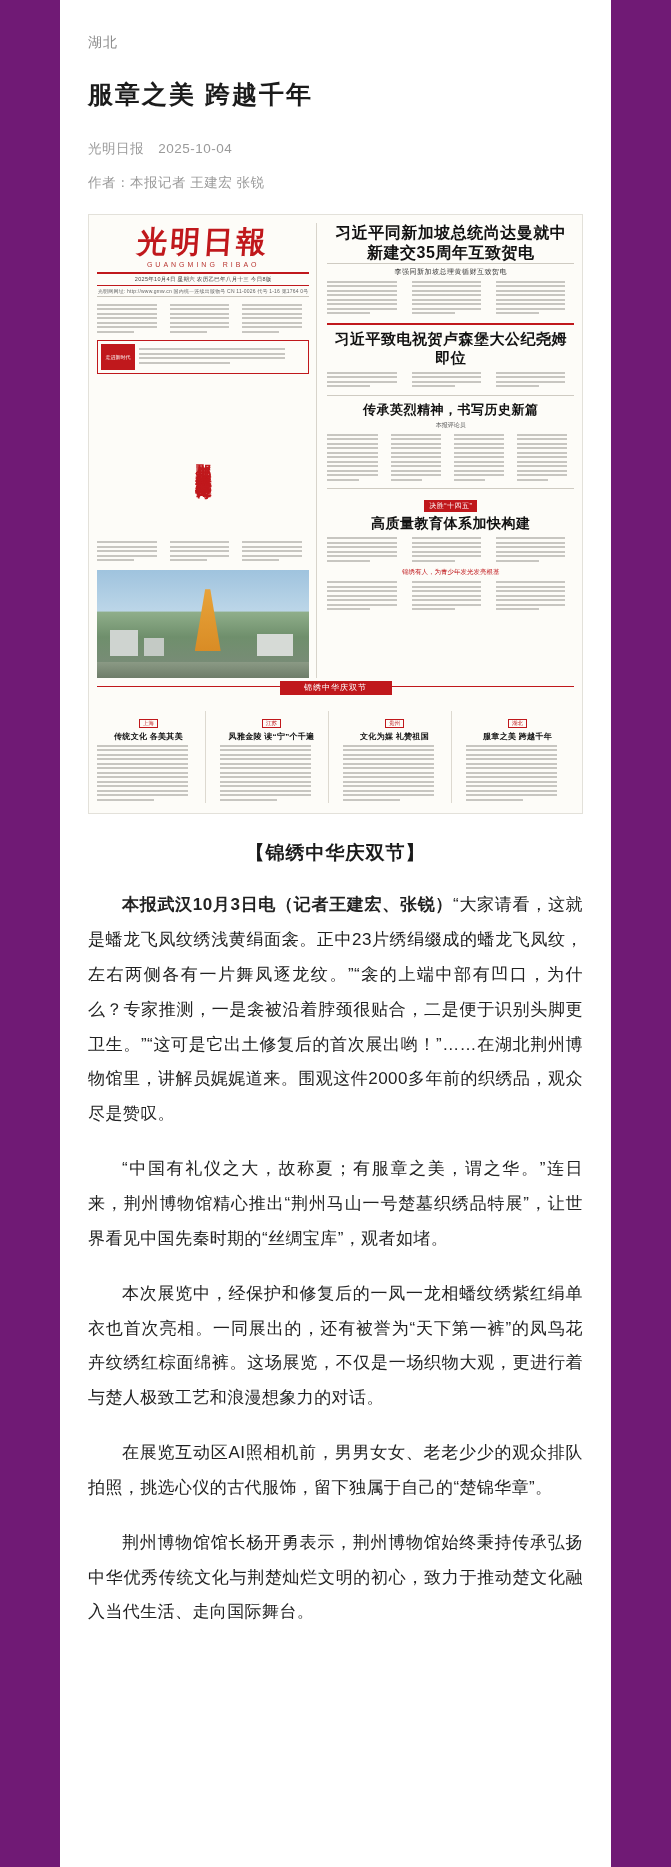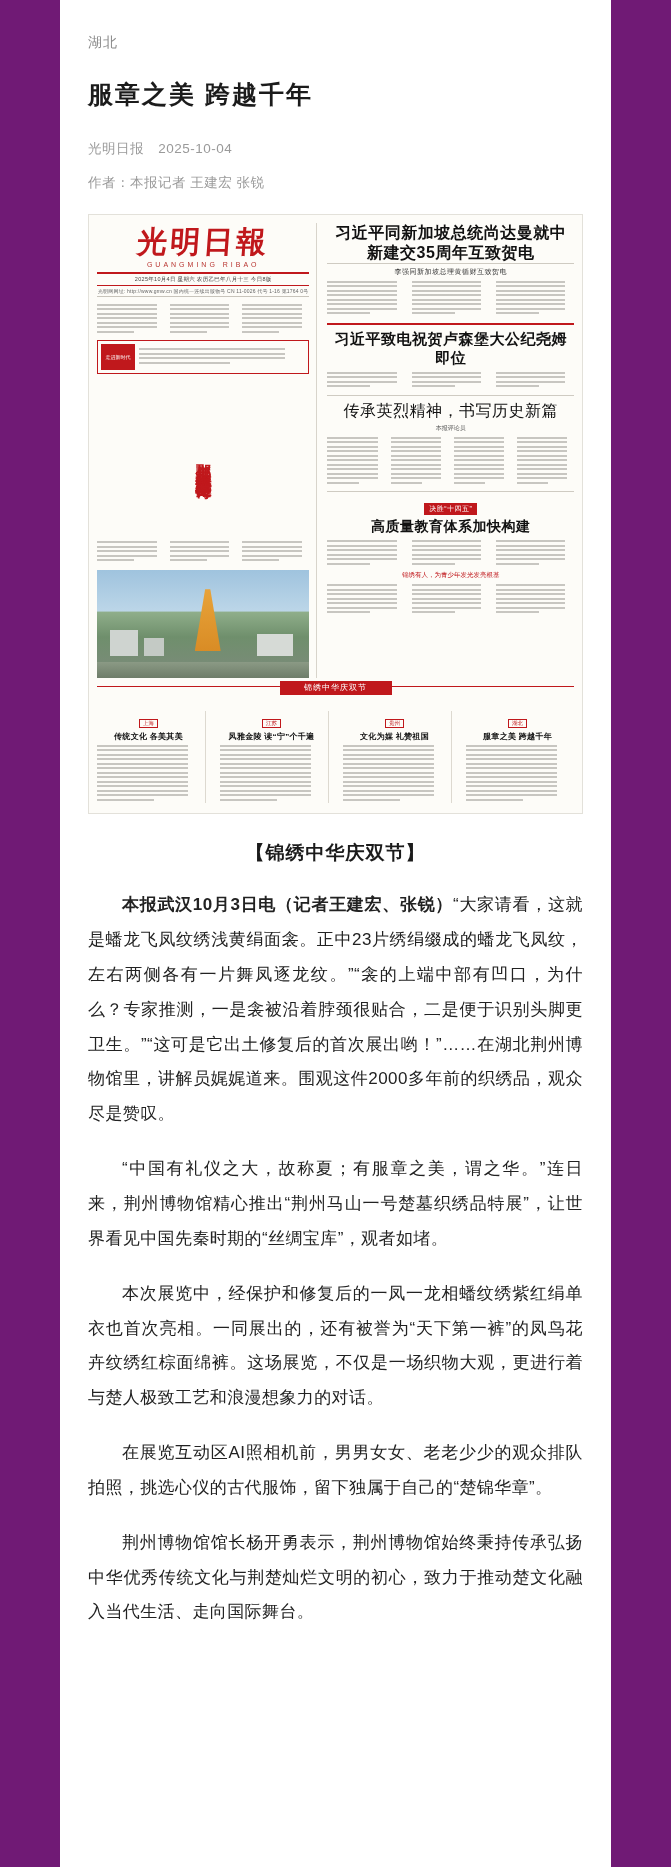--- a/index.html
+++ b/index.html
@@ -217,22 +217,22 @@
   .hr-red { border-top: 2px solid #c0181c; margin: 6px 0 5px 0; }
   .hr-thin { border-top: 1px solid #cfcbc2; margin: 5px 0; }
   .head2 {
     font-size: 15px;
     font-weight: 700;
     text-align: center;
     color: #111;
     letter-spacing: 0.5px;
   }
   .head3 {
-    font-size: 16px;
-    font-weight: 400;
+    font-size: 13px;
+    font-weight: 700;
     text-align: center;
     color: #111;
     letter-spacing: 0.5px;
   }
   .head3-sub {
     font-size: 6px; color:#555; text-align:center; margin: 2px 0 3px 0;
   }
   .redtag {
     display: inline-block;
     background: #c0181c;

